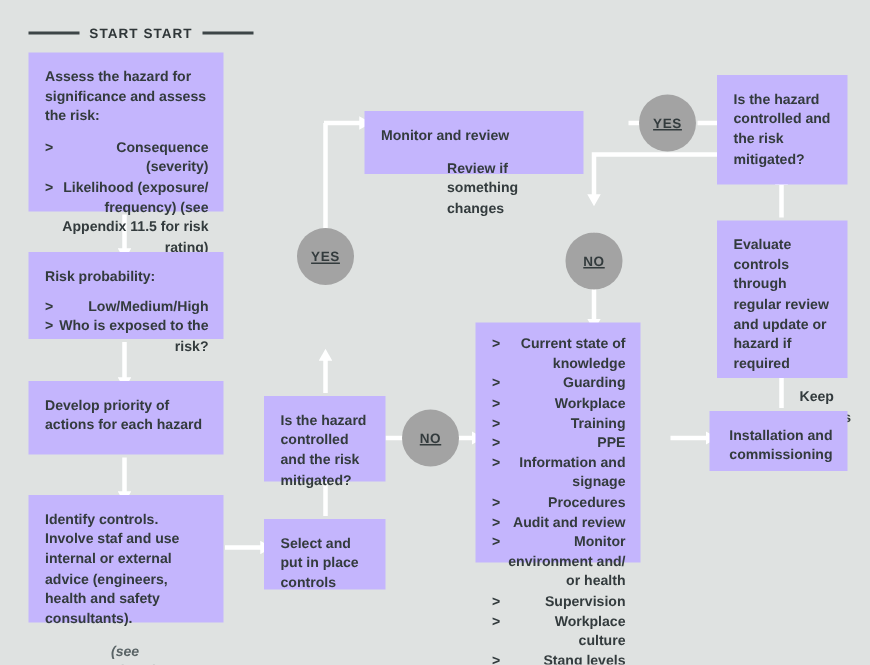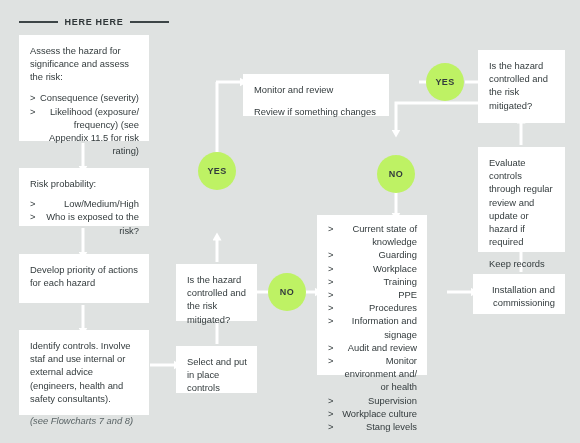--- a/index.html
+++ b/index.html
@@ -46,33 +46,35 @@
   .start-header .label {
     font-size: 9px;
     font-weight: bold;
     letter-spacing: 0.7px;
     color: #2f3638;
     white-space: nowrap;
   }
   
   .box {
     position: absolute;
-    background: #ffffff;
+    background: #c4b5fd;
     box-sizing: border-box;
     padding: 9px 10px 9px 11px;
     z-index: 2;
     font-size: 9.4px;
     line-height: 13.2px;
     color: #333b3d;
+    font-weight: bold;
   }
   .box p {
     margin: 0;
   }
   .box p + p {
     margin-top: 9px;
+    margin-left: 44px;
   }
   .box ul {
     margin: 7px 0 0 0;
     padding: 0;
     list-style: none;
     text-align: right;
   }
   .box ul li {
     position: relative;
     padding-left: 9px;
@@ -88,30 +90,31 @@
   .box ul.tight li {
     margin-bottom: 0px;
   }
   .note-italic {
     font-style: italic;
     color: #5a6466;
   }
   
   .circle {
     position: absolute;
-    background: #bef264;
+    background: #a3a3a3;
     border-radius: 50%;
     display: flex;
     align-items: center;
     justify-content: center;
     font-size: 9px;
     font-weight: bold;
     letter-spacing: 0.4px;
     color: #333b3d;
     z-index: 3;
+    text-decoration: underline;
   }
 </style>
 </head>
 <body>
 
 <div id="canvas">
 
   <svg id="connectors" viewBox="0 0 580 443" width="580" height="443" aria-hidden="true">
     <defs>
       <marker id="arw" markerWidth="9" markerHeight="9" refX="0.5" refY="4.5" orient="auto" markerUnits="userSpaceOnUse">
@@ -148,21 +151,21 @@
       <line x1="419" y1="82" x2="443" y2="82" marker-end="url(#arw)"></line>
 
       <path d="M478,103 L396,103 L396,130" marker-end="url(#arw)"></path>
       <line x1="396" y1="155" x2="396" y2="192"></line>
       <line x1="396" y1="192" x2="396" y2="213" marker-end="url(#arw)"></line>
     </g>
   </svg>
 
   <div class="start-header">
     <span class="rule"></span>
-    <span class="label">HERE HERE</span>
+    <span class="label">START START</span>
     <span class="rule"></span>
   </div>
 
   <div class="box" style="left:19px; top:35px; width:130px; height:106px;">
     <p>Assess the hazard for significance and assess the risk:</p>
     <ul>
       <li>Consequence (severity)</li>
       <li>Likelihood (exposure/ frequency) (see Appendix 11.5 for risk rating)</li>
     </ul>
   </div>
@@ -200,22 +203,22 @@
     <span>NO</span>
   </div>
 
   <div class="box" style="left:317px; top:215px; width:110px; height:160px; padding-top:7px;">
     <ul class="tight" style="margin-top:0;">
       <li>Current state of knowledge</li>
       <li>Guarding</li>
       <li>Workplace</li>
       <li>Training</li>
       <li>PPE</li>
+      <li>Information and signage</li>
       <li>Procedures</li>
-      <li>Information and signage</li>
       <li>Audit and review</li>
       <li>Monitor environment and/ or health</li>
       <li>Supervision</li>
       <li>Workplace culture</li>
       <li>Stang levels</li>
     </ul>
   </div>
 
   <div class="circle" style="left:377px; top:155px; width:38px; height:38px;">
     <span>NO</span>

